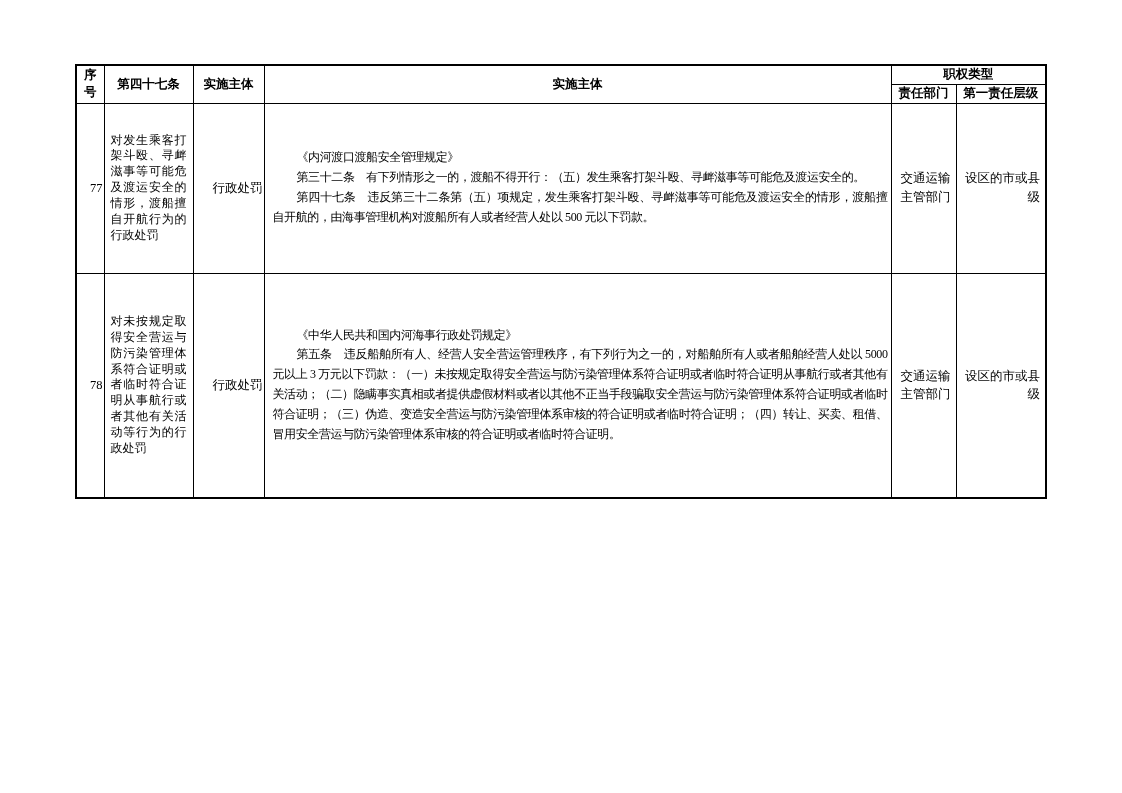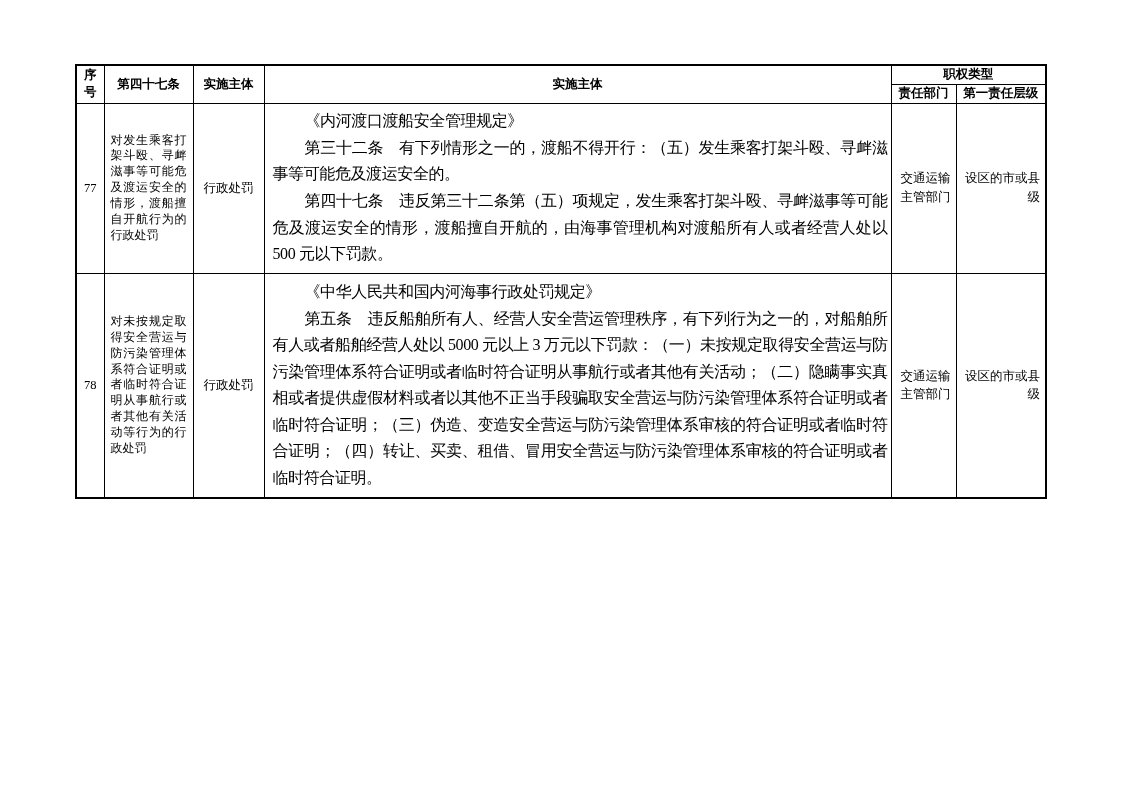--- a/index.html
+++ b/index.html
@@ -34,31 +34,31 @@
   .doc-table thead th {
     font-weight: 700;
     font-size: 12.5px;
     text-align: center;
     line-height: 1.35;
     padding: 0 2px;
   }
   tr.row-a { height: 170px; }
   tr.row-b { height: 225px; }
   td.seq, td.type {
-    text-align: center;
+    text-align: right;
     font-size: 12.5px;
   }
   td.name {
     font-size: 12px;
     line-height: 1.32;
     text-align: justify;
     padding: 0 6px;
   }
   td.basis {
-    font-size: 16px;
+    font-size: 12px;
     letter-spacing: -0.4px;
     line-height: 1.66;
     text-align: justify;
     padding: 0 3px 0 8px;
   }
   td.basis p {
     margin: 0;
     text-indent: 2em;
   }
   td.dept, td.level {

